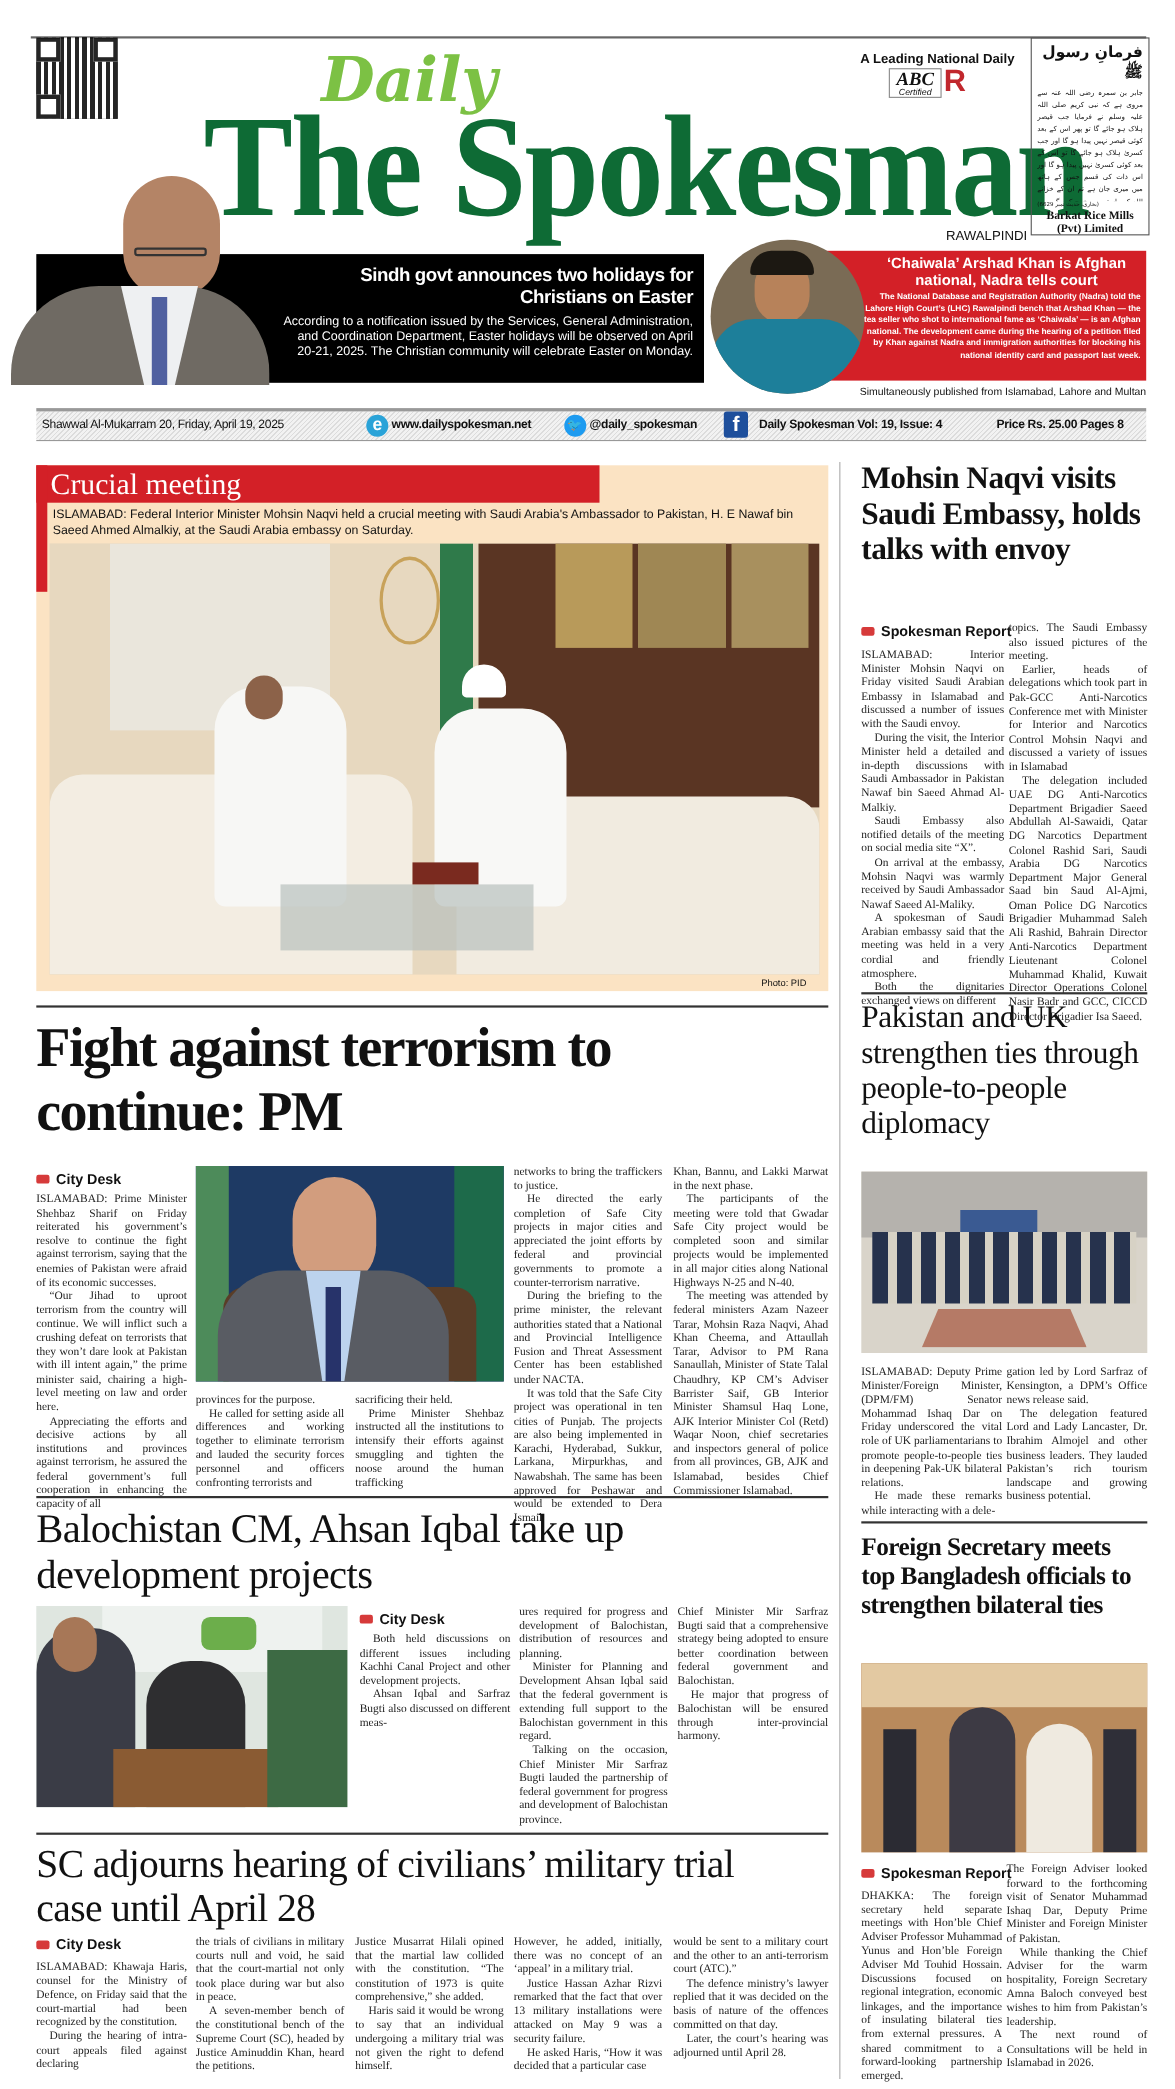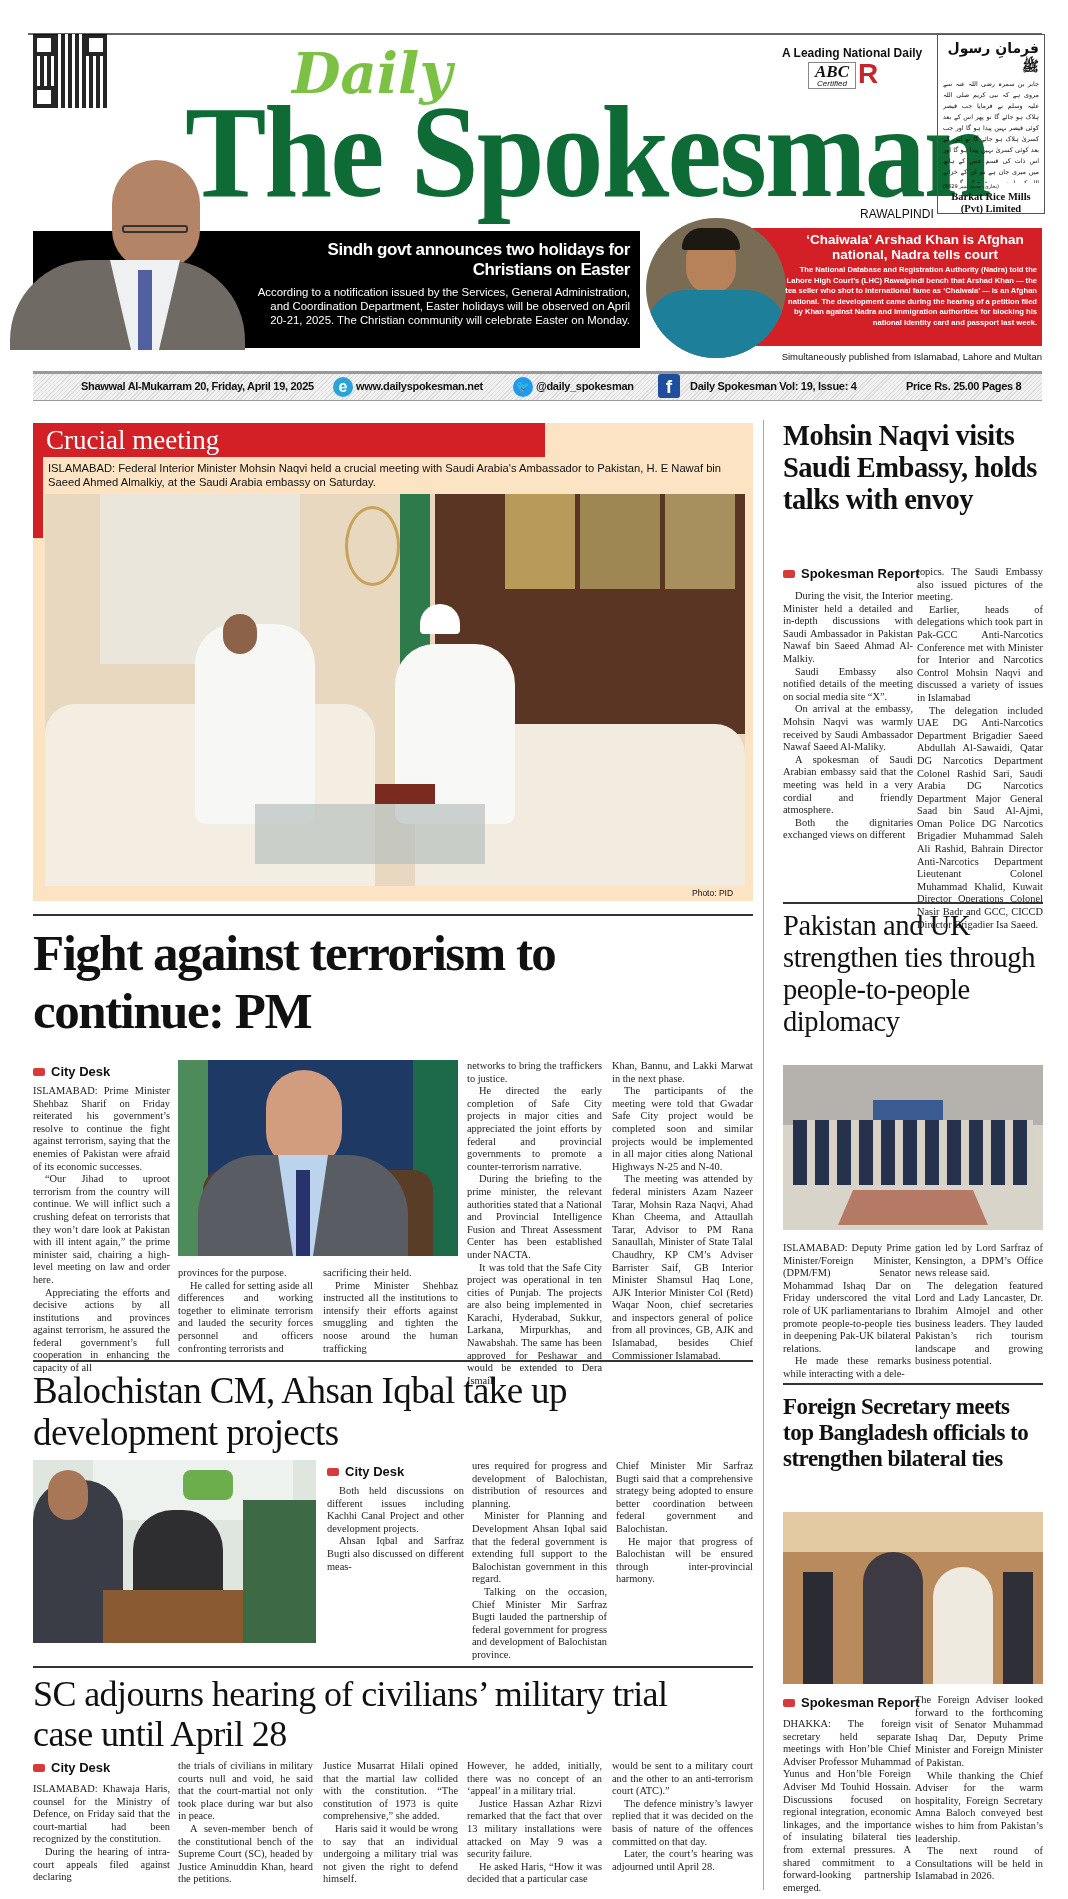--- a/index.html
+++ b/index.html
@@ -64,21 +64,21 @@
   <div style="position:absolute;left:40px;top:16px;width:50px;height:60px;border-radius:25px;background:#b7825a;"></div>
   <div style="position:absolute;left:36px;top:10px;width:58px;height:22px;border-radius:29px 29px 4px 4px;background:#1c1812;"></div>
   <div style="position:absolute;left:0;top:72px;width:140px;height:70px;background:#1d7f9a;border-radius:40px 40px 0 0;"></div>
 </div>
 <div class="abs" style="left:790px;top:232px;width:250px;text-align:center;font-family:'Liberation Sans',sans-serif;font-weight:bold;font-size:13.5px;line-height:15px;color:#fff;">‘Chaiwala’ Arshad Khan is Afghan national, Nadra tells court</div>
 <div class="abs" style="left:785px;top:265px;width:252px;text-align:right;font-family:'Liberation Sans',sans-serif;font-weight:bold;font-size:7.6px;line-height:10.5px;color:#fff;">The National Database and Registration Authority (Nadra) told the Lahore High Court’s (LHC) Rawalpindi bench that Arshad Khan — the tea seller who shot to international fame as ‘Chaiwala’ — is an Afghan national. The development came during the hearing of a petition filed by Khan against Nadra and immigration authorities for blocking his national identity card and passport last week.</div>
 
 <div class="abs sans" style="left:760px;top:351px;width:282px;text-align:right;font-size:9.5px;">Simultaneously published from Islamabad, Lahore and Multan</div>
 
 <div class="abs" style="left:33px;top:371px;width:1009px;height:30px;border-top:3px solid #999;border-bottom:1px solid #999;background:repeating-linear-gradient(135deg,#f2f2f2 0 2px,#dcdcdc 2px 3px);"></div>
-<div class="abs sans" style="left:38px;top:380px;font-size:11px;font-weight:bold;letter-spacing:-.3px;margin-left:43px;">Shawwal Al-Mukarram 20, Friday, April 19, 2025</div>
+<div class="abs sans" style="left:38px;top:380px;font-size:11px;font-weight:normal;letter-spacing:-.3px;">Shawwal Al-Mukarram 20, Friday, April 19, 2025</div>
 <div class="abs" style="left:333px;top:377px;width:20px;height:20px;border-radius:50%;background:#2aa3d8;color:#fff;font-family:'Liberation Sans',sans-serif;font-weight:bold;font-size:16px;line-height:20px;text-align:center;">e</div>
 <div class="abs sans" style="left:356px;top:380px;font-size:11px;font-weight:bold;letter-spacing:-.3px;">www.dailyspokesman.net</div>
 <div class="abs" style="left:513px;top:377px;width:20px;height:20px;border-radius:50%;background:#1d9bf0;color:#fff;font-family:'DejaVu Sans',sans-serif;font-size:11px;line-height:20px;text-align:center;">🐦</div>
 <div class="abs sans" style="left:536px;top:380px;font-size:11px;font-weight:bold;letter-spacing:-.3px;">@daily_spokesman</div>
 <div class="abs" style="left:658px;top:374px;width:22px;height:24px;border-radius:3px;background:#1e4f9c;color:#fff;font-family:'Liberation Sans',sans-serif;font-weight:bold;font-size:19px;line-height:26px;text-align:center;">f</div>
 <div class="abs sans" style="left:690px;top:380px;font-size:11px;font-weight:bold;letter-spacing:-.3px;">Daily Spokesman Vol: 19, Issue: 4</div>
 <div class="abs sans" style="left:906px;top:380px;font-size:11px;font-weight:bold;letter-spacing:-.3px;">Price Rs. 25.00 Pages 8</div>
 
 <div class="abs" style="left:33px;top:423px;width:720px;height:478px;background:#fbe3c3;"></div>
 <div class="abs" style="left:33px;top:423px;width:512px;height:34px;background:#d32027;"></div>
@@ -106,20 +106,21 @@
 <div class="abs sans" style="left:692px;top:888px;font-size:8.5px;">Photo: PID</div>
 
 <div class="abs" style="left:763px;top:420px;width:1px;height:1470px;background:#aaa;"></div>
 
 <div class="abs serif" style="left:783px;top:420px;width:260px;font-size:28.5px;font-weight:bold;line-height:32px;letter-spacing:-.5px;">Mohsin Naqvi visits Saudi Embassy, holds talks with envoy</div>
 <div class="abs byline" style="left:783px;top:566px;">
   <span class="ic"></span>
   <span>Spokesman Report</span>
 </div>
 <div class="abs body-text" style="left:783px;top:590px;width:130px;">
+  <p class="first">ISLAMABAD: Interior Minister Mohsin Naqvi on Friday visited Saudi Arabian Embassy in Islamabad and discussed a number of issues with the Saudi envoy.</p>
     <p>During the visit, the Interior Minister held a detailed and in-depth discussions with Saudi Ambassador in Pakistan Nawaf bin Saeed Ahmad Al-Malkiy.</p>
     <p>Saudi Embassy also notified details of the meeting on social media site “X”.</p>
     <p>On arrival at the embassy, Mohsin Naqvi was warmly received by Saudi Ambassador Nawaf Saeed Al-Maliky.</p>
     <p>A spokesman of Saudi Arabian embassy said that the meeting was held in a very cordial and friendly atmosphere.</p>
     <p>Both the dignitaries exchanged views on different</p>
 </div>
 <div class="abs body-text" style="left:917px;top:566px;width:126px;">
   <p class="first">topics. The Saudi Embassy also issued pictures of the meeting.</p>
     <p>Earlier, heads of delegations which took part in Pak-GCC Anti-Narcotics Conference met with Minister for Interior and Narcotics Control Mohsin Naqvi and discussed a variety of issues in Islamabad</p>
     <p>The delegation included UAE DG Anti-Narcotics Department Brigadier Saeed Abdullah Al-Sawaidi, Qatar DG Narcotics Department Colonel Rashid Sari, Saudi Arabia DG Narcotics Department Major General Saad bin Saud Al-Ajmi, Oman Police DG Narcotics Brigadier Muhammad Saleh Ali Rashid, Bahrain Director Anti-Narcotics Department Lieutenant Colonel Muhammad Khalid, Kuwait Director Operations Colonel Nasir Badr and GCC, CICCD Director Brigadier Isa Saeed.</p>

